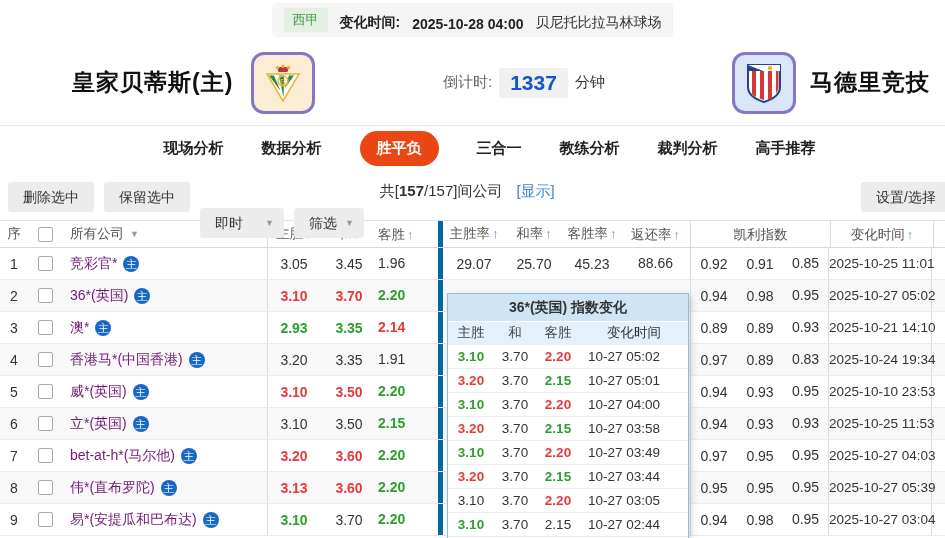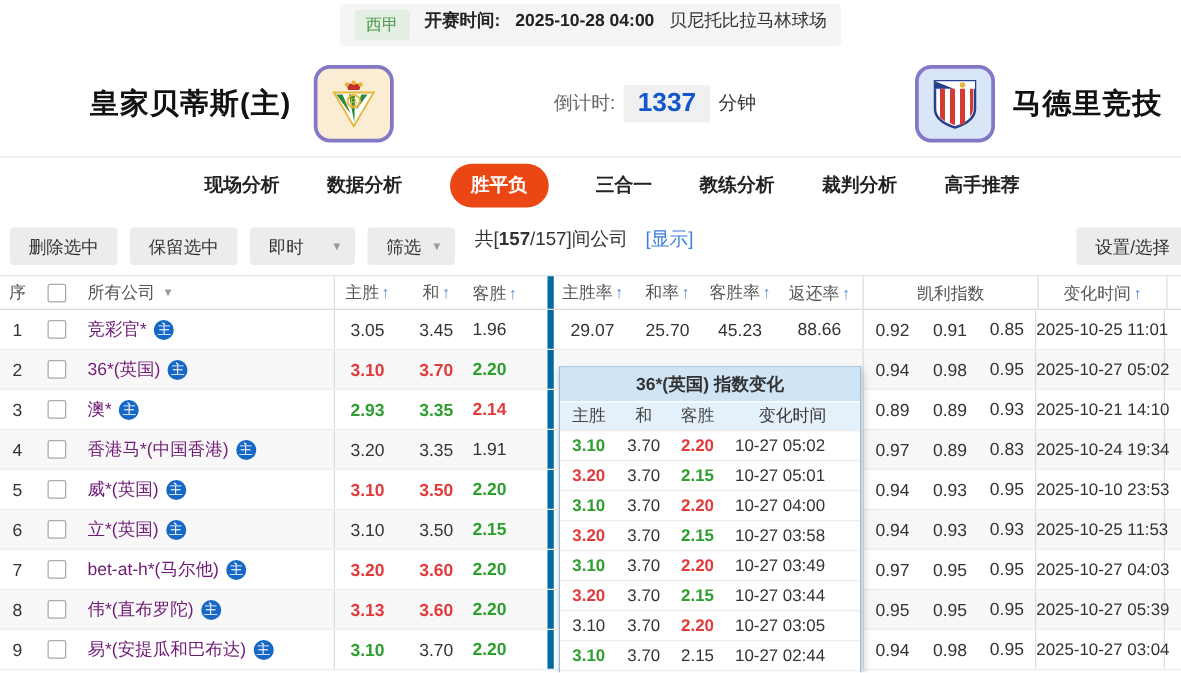--- a/index.html
+++ b/index.html
@@ -3,21 +3,21 @@
 <meta charset="utf-8">
 <style>
   * { margin:0; padding:0; box-sizing:border-box; }
   html,body { width:945px; height:538px; background:#fff; }
   .app { position:relative; width:945px; height:538px; overflow:hidden;
          font-family:"Liberation Sans", sans-serif; color:#333; background:#fff; }
 
   
   .topbar { height:40px; display:flex; justify-content:center; align-items:center; }
   .topstrip { background:#f5f5f5; border-radius:4px; padding:5px 12px; display:flex;
-              align-items:flex-start; gap:12px; font-size:14px; }
+              align-items:flex-end; gap:12px; font-size:14px; }
   .league-badge { background:#e3efe3; color:#4d9a4d; padding:3px 9px; border-radius:3px; font-size:13px; }
   .kick-label, .kick-time { font-weight:bold; color:#222; }
   .venue { color:#333; }
 
   
   .matchheader { height:86px; position:relative; border-bottom:1px solid #e7e7e7; }
   .home-group { position:absolute; left:72px; top:0; height:100%; display:flex; align-items:center; gap:18px; }
   .away-group { position:absolute; right:15px; top:0; height:100%; display:flex; align-items:center; gap:14px; }
   .team-name { font-size:23px; font-weight:bold; color:#111; letter-spacing:1px; }
   .logo-box { width:64px; height:62px; border:3px solid #8477c6; border-radius:13px;
@@ -33,21 +33,21 @@
 
   
   .tabs { height:44px; display:flex; justify-content:center; align-items:center; gap:38px;padding-left:34px; }
   .tab { font-size:15px; font-weight:bold; color:#222; cursor:pointer; white-space:nowrap; }
   .tab.active { background:#eb4714; color:#fff; padding:8px 17px; border-radius:19px; }
 
   
   .toolbar { height:30px; margin:12px 8px 0 8px; display:flex; gap:10px; position:relative; }
   .tbtn { background:#ececec; border-radius:3px; height:30px; line-height:30px; padding:0 15px;
           font-size:14px; color:#333; cursor:pointer; white-space:nowrap; }
-  .tdrop { display:flex; align-items:center; justify-content:space-between; padding:0 10px 0 15px; }
+  .tdrop { display:flex; align-items:center; justify-content:space-between; padding:0 10px 0 15px;margin-top:26px; }
   .tdrop .caret { color:#999; font-size:9px; margin-left:22px; }
   .tdrop.small .caret { margin-left:8px; }
   .count-text { font-size:15px; color:#333; margin-left:6px; white-space:nowrap; }
   .count-bold { font-weight:bold; }
   .show-link { color:#3d7fd9; font-size:15px; cursor:pointer; margin-left:4px; }
   .settings-btn { position:absolute; right:-14px; top:0; }
 
   
   .odds-table { margin-top:8px; font-size:14px; }
   .trow { display:flex; align-items:center; height:32px; border-bottom:1px solid #ececec; background:#fff; }
@@ -99,21 +99,21 @@
   .p-head .pc-time { text-align:center; padding-left:0; }
 </style>
 </head>
 <body>
 
 <div class="app">
 
   <div class="topbar">
     <div class="topstrip">
       <span class="league-badge">西甲</span>
-      <span class="kick-label">开赛时间:</span>
+      <span class="kick-label">变化时间:</span>
       <span class="kick-time">2025-10-28 04:00</span>
       <span class="venue">贝尼托比拉马林球场</span>
     </div>
   </div>
 
   <div class="matchheader">
     <div class="home-group">
       <span class="team-name">皇家贝蒂斯(主)</span>
       <span class="logo-box logo-betis">
         <svg width="44" height="44" viewBox="0 0 44 44">

